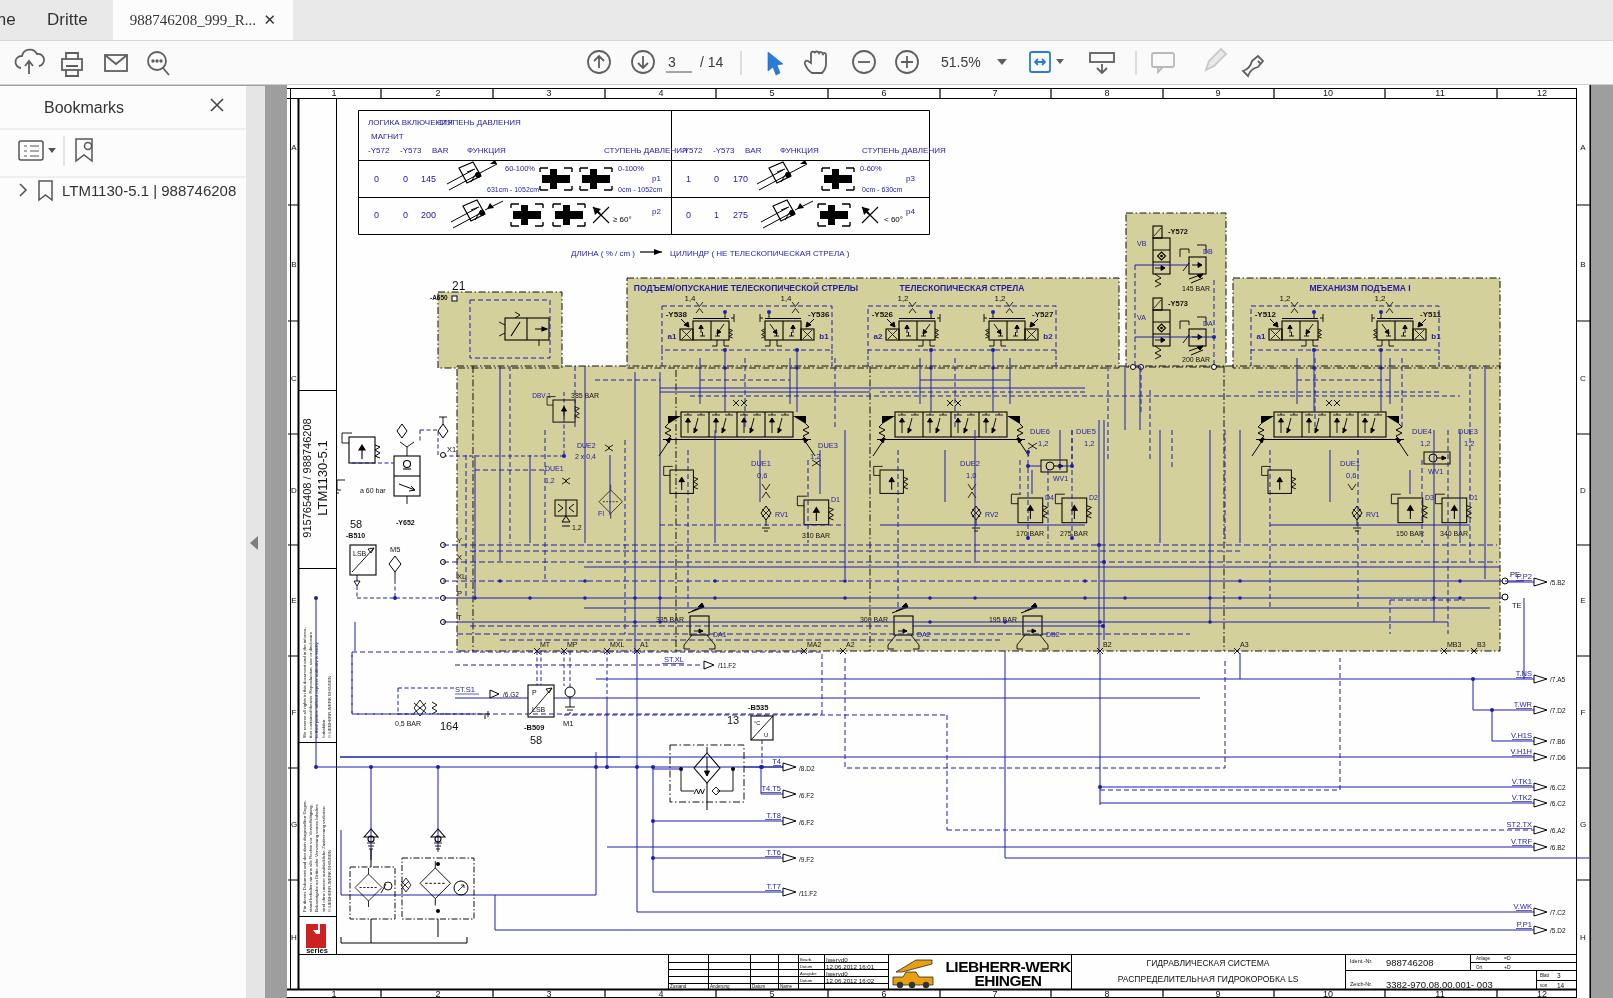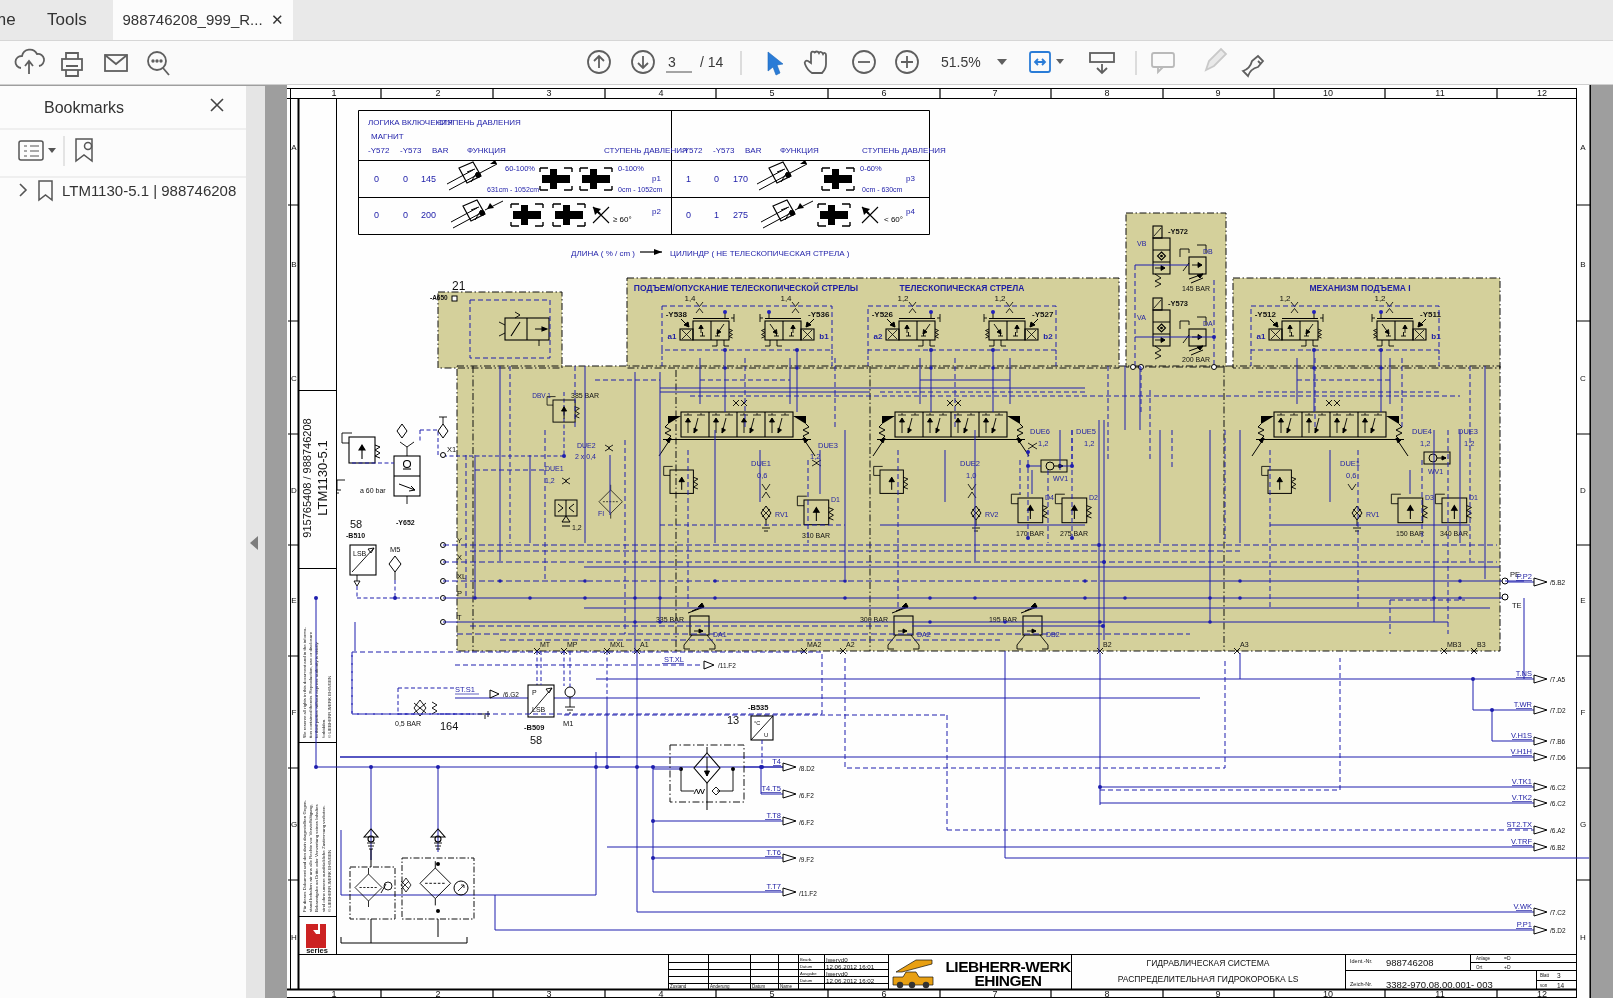--- a/index.html
+++ b/index.html
@@ -1,30 +1,30 @@
 <!DOCTYPE html>
 <html><head>
 <meta charset="utf-8">
 <style>
 html,body{margin:0;padding:0;width:1613px;height:998px;overflow:hidden;background:#9e9e9e;
 font-family:"Liberation Sans",sans-serif;}
 #tabbar{position:absolute;left:0;top:0;width:1613px;height:40px;background:#e9e9e9;border-bottom:1px solid #d6d6d6;}
 #tabbar .t{position:absolute;top:0;height:40px;line-height:40px;color:#333;font-size:17px;}
 #activetab{position:absolute;left:113px;top:0;width:180px;height:40px;background:#fcfcfc;color:#333;
-font-size:15px;text-align:center;line-height:40px;}
+font-size:15px;text-align:center;line-height:40px;font-family:Liberation Serif, serif;}
 #toolbar{position:absolute;left:0;top:41px;width:1613px;height:44px;background:#fafafa;border-bottom:1px solid #cfcfcf;box-sizing:border-box;}
 #panel{position:absolute;left:0;top:86px;width:246px;height:940px;background:#fcfcfc;}
 #collapse{position:absolute;left:246px;top:86px;width:19px;height:912px;background:#e5e5e5;}
 svg text{font-family:"Liberation Sans",sans-serif;}
 </style>
 </head>
 <body>
 <div id="tabbar">
   <div class="t" style="left:-8px;">me</div>
-  <div class="t" style="left:47px;">Tools</div>
+  <div class="t" style="left:47px;">Dritte</div>
   <div id="activetab">988746208_999_R...&nbsp;&nbsp;✕</div>
 </div>
 <div id="toolbar">
 <svg width="1613" height="44" viewBox="0 0 1613 44">
 <g stroke="#5f5f5f" stroke-width="1.8" fill="none">
 
   <path d="M21 27 a6 6 0 0 1 1-12 a8 8 0 0 1 15-2 a6 6 0 0 1 2 12"></path>
   <path d="M29 33 v-12 M25 25 l4 -5 4 5"></path>
 
   <rect x="62" y="18" width="20" height="11"></rect>

